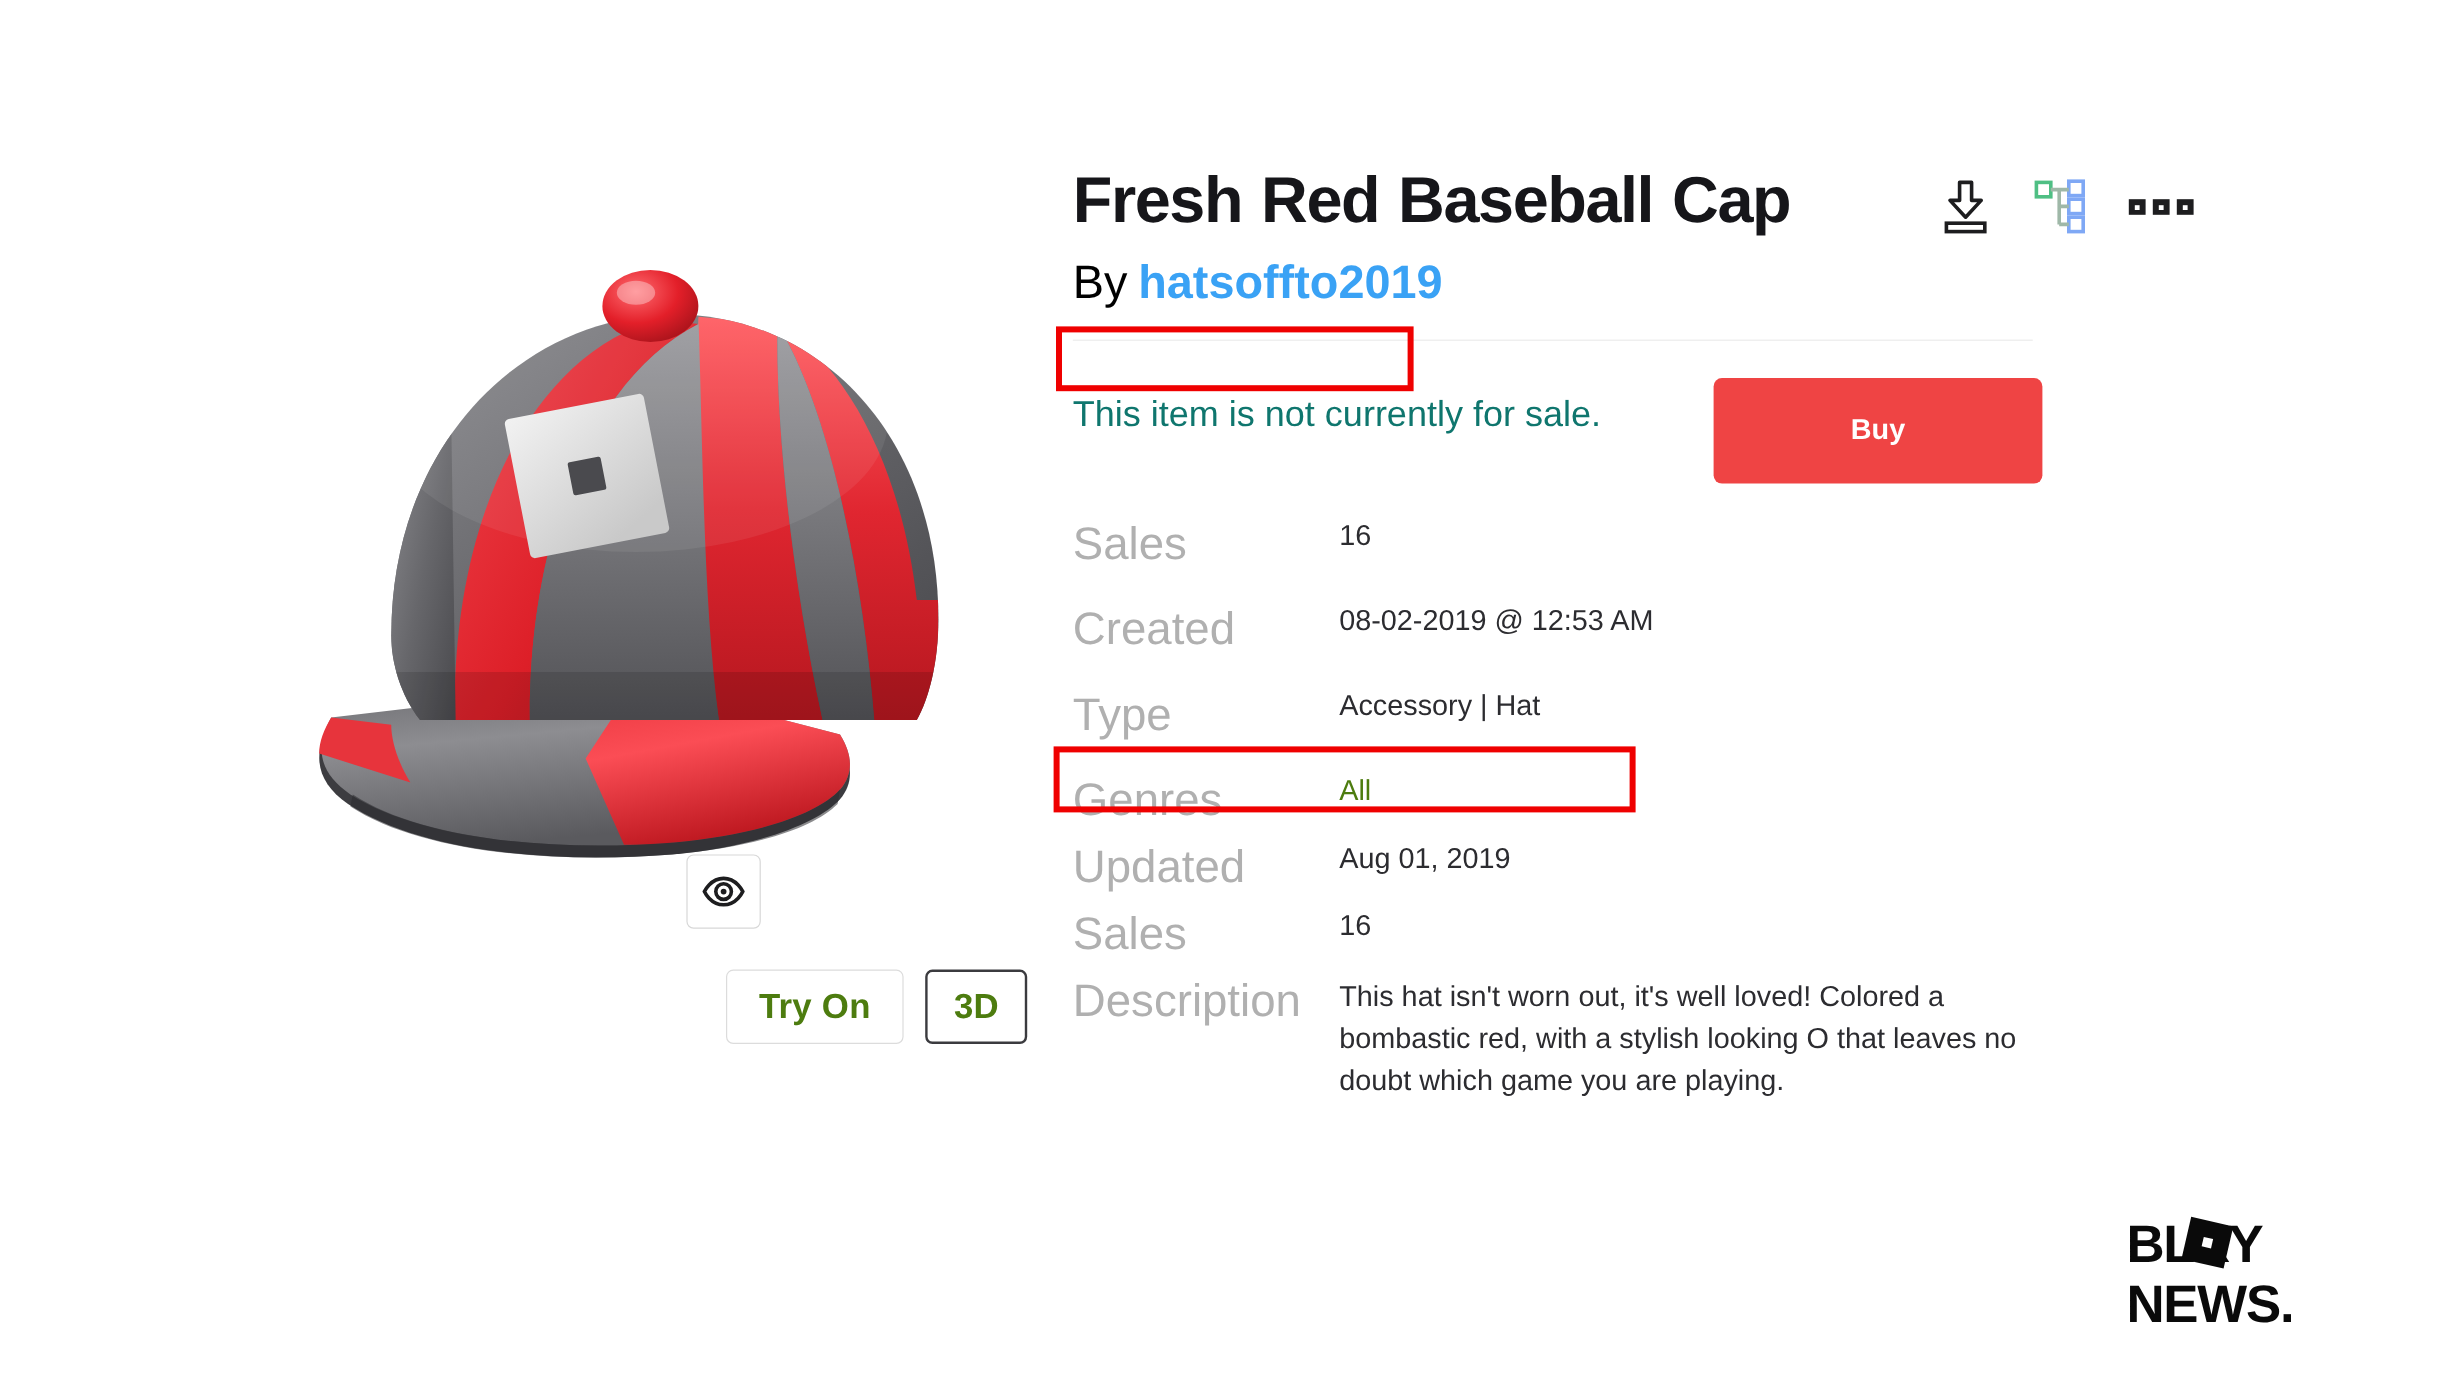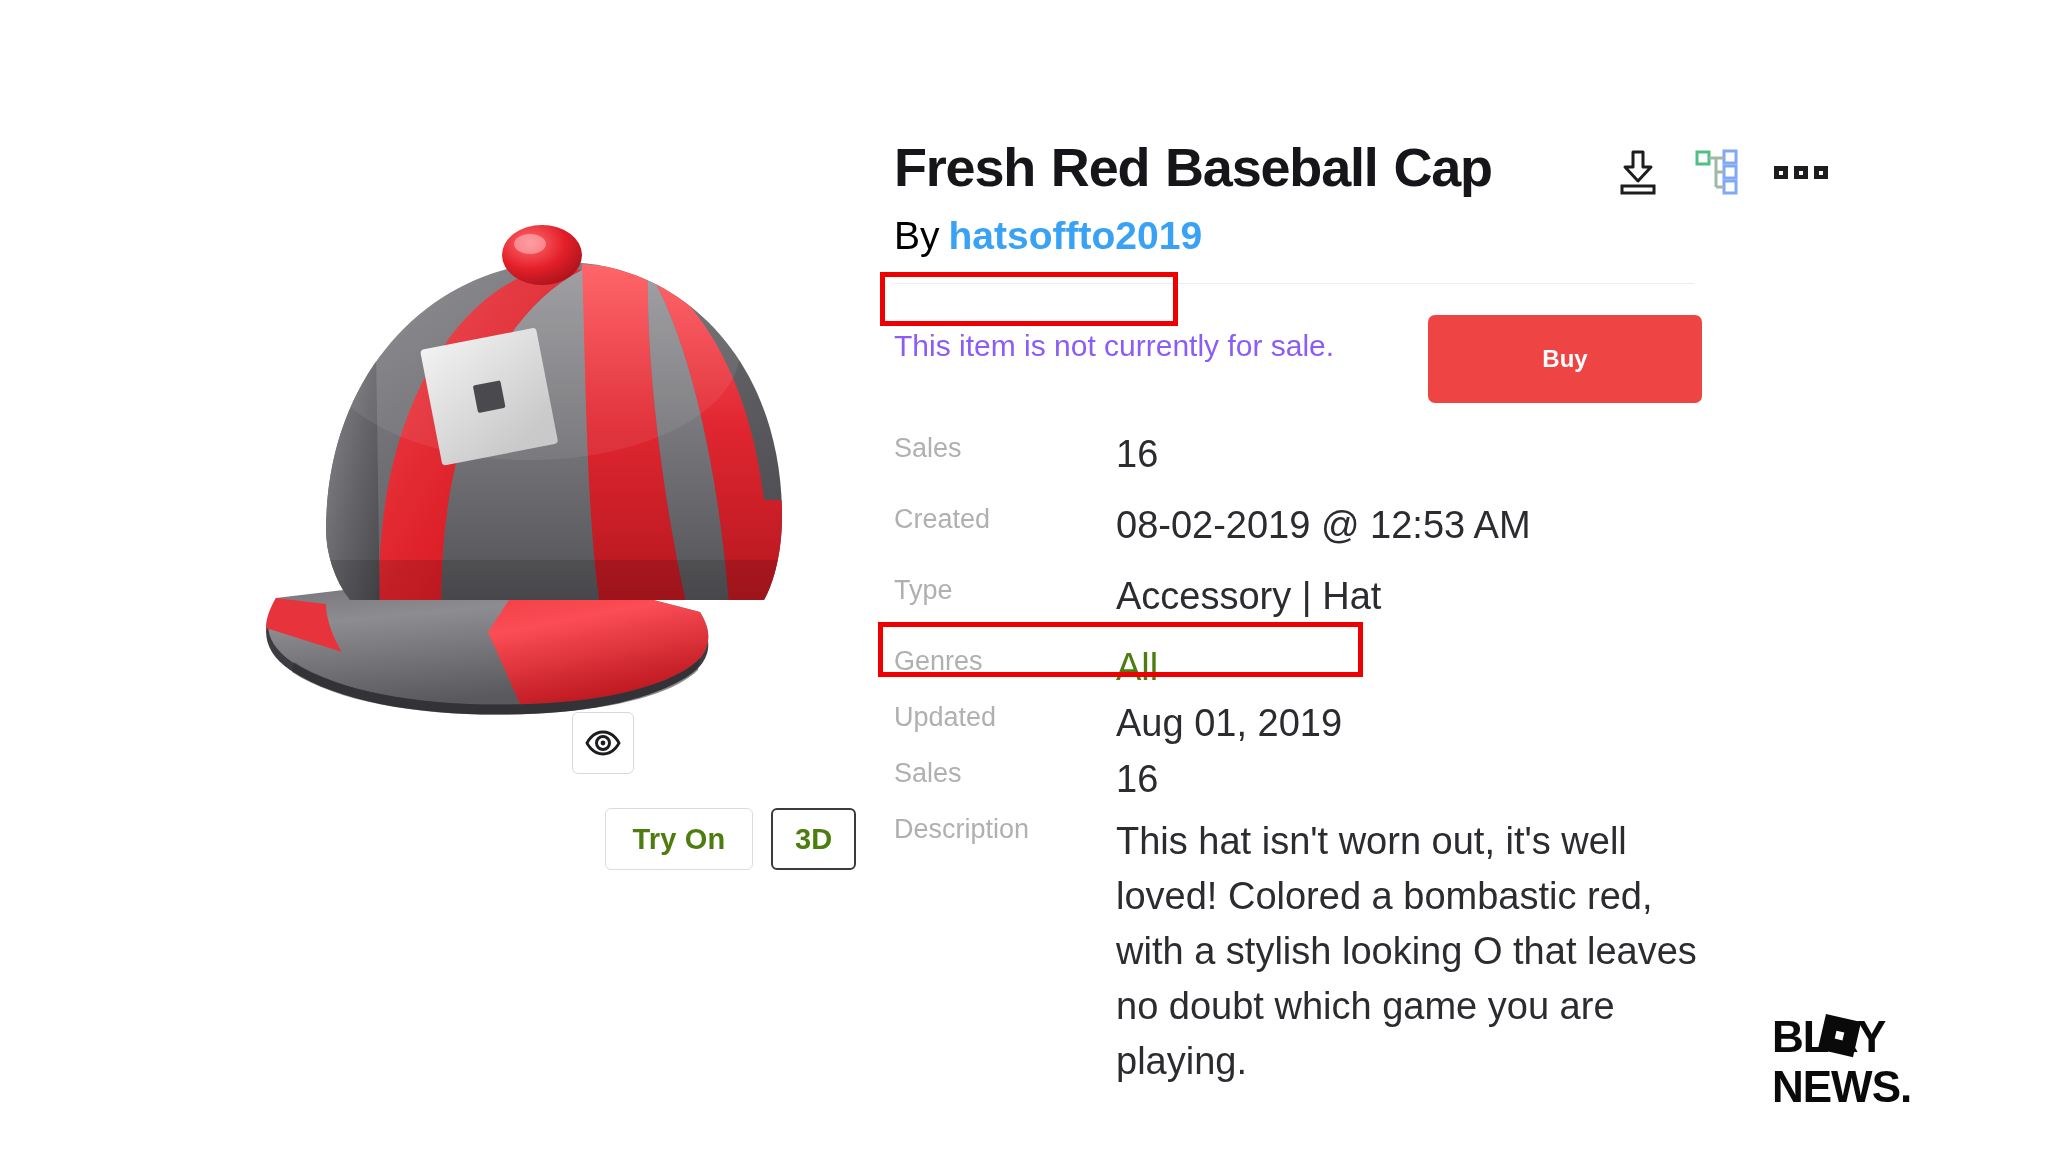--- a/index.html
+++ b/index.html
@@ -116,21 +116,21 @@
   #sale-row {
     margin-top: 31px;
     position: relative;
     height: 92px;
   }
   #sale-status {
     position: absolute;
     left: 0;
     top: 14px;
     font-size: 30px;
-    color: #8b5cf6;
+    color: #0f766e;
   }
   #buy-button {
     position: absolute;
     left: 534px;
     top: 0;
     width: 274px;
     height: 88px;
     border: none;
     border-radius: 7px;
     background: #ef4444;
@@ -146,26 +146,26 @@
     margin-top: 26px;
     border-collapse: collapse;
     width: 830px;
   }
   #spec-table td {
     vertical-align: top;
     padding: 0;
   }
   .spec-label {
     width: 222px;
-    font-size: 27px;
+    font-size: 38px;
     color: #b0b0b0;
     padding-bottom: 28px !important;
   }
   .spec-value {
-    font-size: 38px;
+    font-size: 24px;
     color: #2c2c30;
     padding-bottom: 28px !important;
   }
   .spec-row-tight .spec-label,
   .spec-row-tight .spec-value { padding-bottom: 13px !important; }
   .spec-link { color: #4d7c0f; }
   #description-value { line-height: 1.45; max-width: 560px; }
 
   
   #action-icons {

